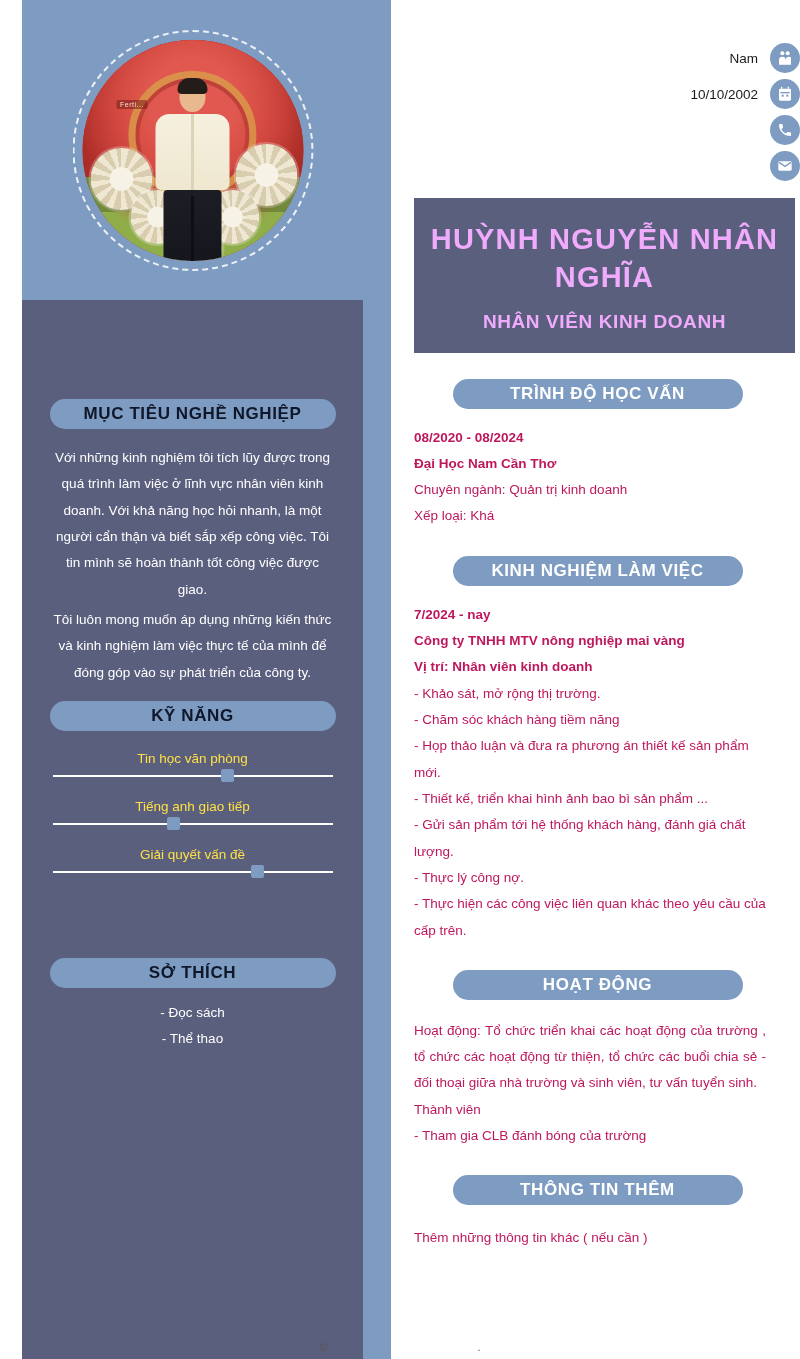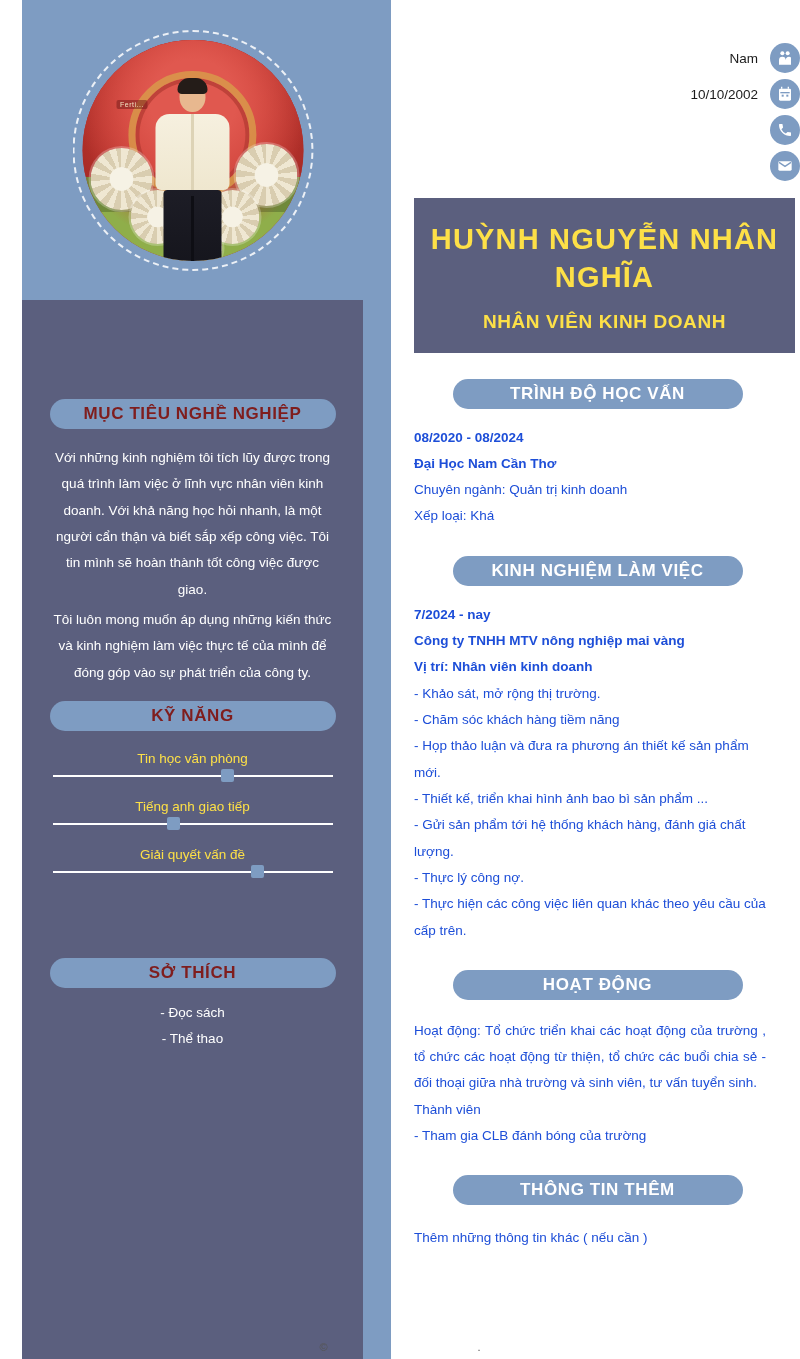--- a/index.html
+++ b/index.html
@@ -130,21 +130,21 @@
     background: rgba(120,30,28,.55); padding: 1px 4px; border-radius: 2px;
   }
 
   
   .pill {
     margin: 0 auto;
     width: 286px;
     height: 30px;
     background: #7e9cc2;
     border-radius: 15px;
-    color: #7f1d1d;
+    color: #0f172a;
     font-size: 17px;
     font-weight: bold;
     letter-spacing: .6px;
     display: flex;
     align-items: center;
     justify-content: center;
     text-align: center;
   }
   .left-body {
     color: #ffffff;
@@ -214,21 +214,21 @@
     align-items: center;
     justify-content: center;
     flex: 0 0 30px;
   }
   .c-icon svg { width: 16px; height: 16px; fill: #ffffff; }
 
   .name-block {
     margin: 14px 0 0 19px;
     width: 381px;
     background: #5b5f7e;
-    color: #fde047;
+    color: #f0abfc;
     padding: 22px 16px 20px;
     text-align: center;
   }
   .name-block h1 {
     font-size: 29px;
     font-weight: bold;
     line-height: 1.32;
     letter-spacing: 1.2px;
   }
   .name-block .role {
@@ -247,21 +247,21 @@
     color: #ffffff;
     font-size: 17px;
     font-weight: bold;
     letter-spacing: .6px;
     display: flex;
     align-items: center;
     justify-content: center;
   }
   .r-body {
     padding: 0 34px 0 19px;
-    color: #1d4ed8;
+    color: #be185d;
     font-size: 13.5px;
     line-height: 1.95;
   }
   .r-body .b { font-weight: bold; }
   .r-body p { margin: 0; }
 
   .footer {
     position: absolute;
     left: 0; bottom: 6px;
     width: 800px;

